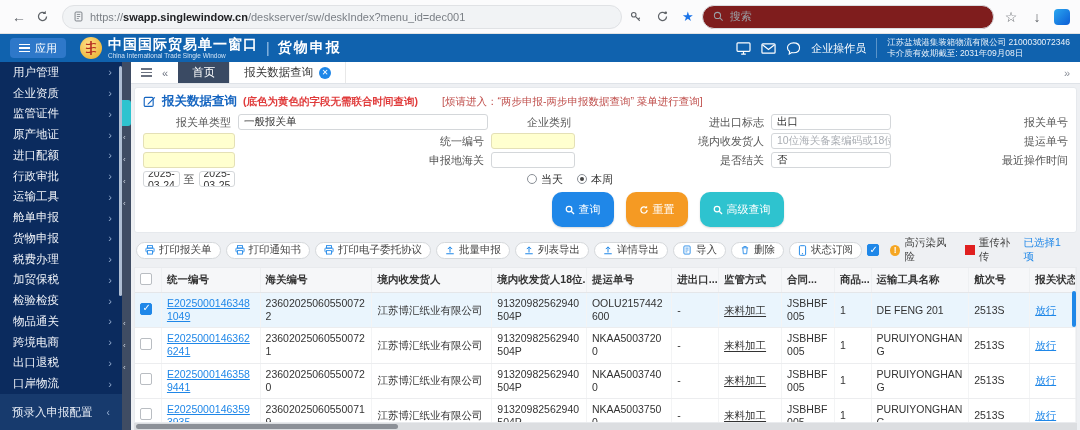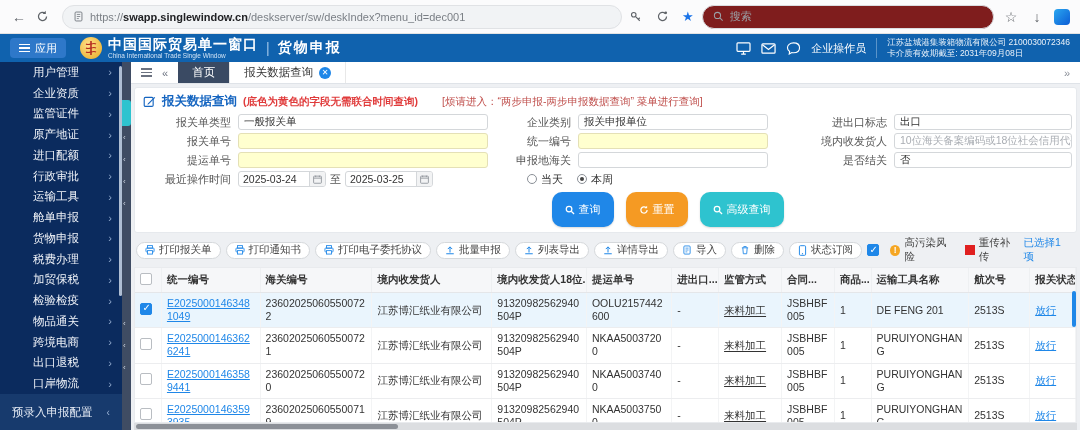--- a/index.html
+++ b/index.html
@@ -34,21 +34,21 @@
   .module { font-size:14px; font-weight:bold; letter-spacing:2px; }
   .hdr-right { margin-left:auto; display:flex; align-items:center; gap:10px; }
   .hicon { width:15px; height:13px; }
   .role { font-size:11px; }
   .vbar { width:1px; height:20px; background:#5b94c9; }
   .co-info { font-size:8.5px; line-height:1.25; color:#eaf2fa; }
 
   
   .layout { display:flex; height:368px; }
   .sidebar { position:relative; width:122px; background:#0b2b5e; display:flex; flex-direction:column; }
-  .sb-menu { flex:1; display:flex; flex-direction:column;padding-left:20px; }
+  .sb-menu { flex:1; display:flex; flex-direction:column; }
   .sb-item { flex:1; display:flex; align-items:center; justify-content:space-between;
     padding:0 10px 0 13px; color:#f2f5fa; font-size:11.5px; cursor:pointer; }
   .sb-arrow { color:#8fa8cc; font-size:11px; }
   .sb-scroll { position:absolute; right:0; top:4px; width:3px; height:230px; background:#cdd8e8; border-radius:2px; opacity:.85; }
   .sb-pinned { height:36px; background:#173a6d; color:#e8eef7; font-size:11.5px; display:flex;
     align-items:center; justify-content:center; gap:14px; cursor:pointer; }
   .sb-pinned .pin-arrow { color:#9db4d6; font-size:10px; }
   .strip { width:9px; background:#3f4c63; position:relative; }
   .strip .handle { position:absolute; top:38px; left:0; width:9px; height:26px; background:#2ec3cf; border-radius:0 3px 3px 0; }
   .strip .ch { position:absolute; left:1px; color:#cdd5e2; font-size:8px; line-height:1; }
@@ -328,23 +328,20 @@
           <span class="panel-title">报关数据查询</span>
           <span class="note-red">(底色为黄色的字段无需联合时间查询)</span>
           <span class="note-gray">[烦请进入：“两步申报-两步申报数据查询” 菜单进行查询]</span>
         </div>
         <div class="qform">
           <span class="flabel">报关单类型</span>
           <div class="finput">
               <span>一般报关单</span>
             </div>
           <span class="flabel">企业类别</span>
-          <div class="finput">
-              <span>报关申报单位</span>
-            </div>
           <span class="flabel">进出口标志</span>
           <div class="finput">
               <span>出口</span>
             </div>
 
           <span class="flabel">报关单号</span>
           <div class="finput yellow"></div>
           <span class="flabel">统一编号</span>
           <div class="finput yellow"></div>
           <span class="flabel">境内收发货人</span>

